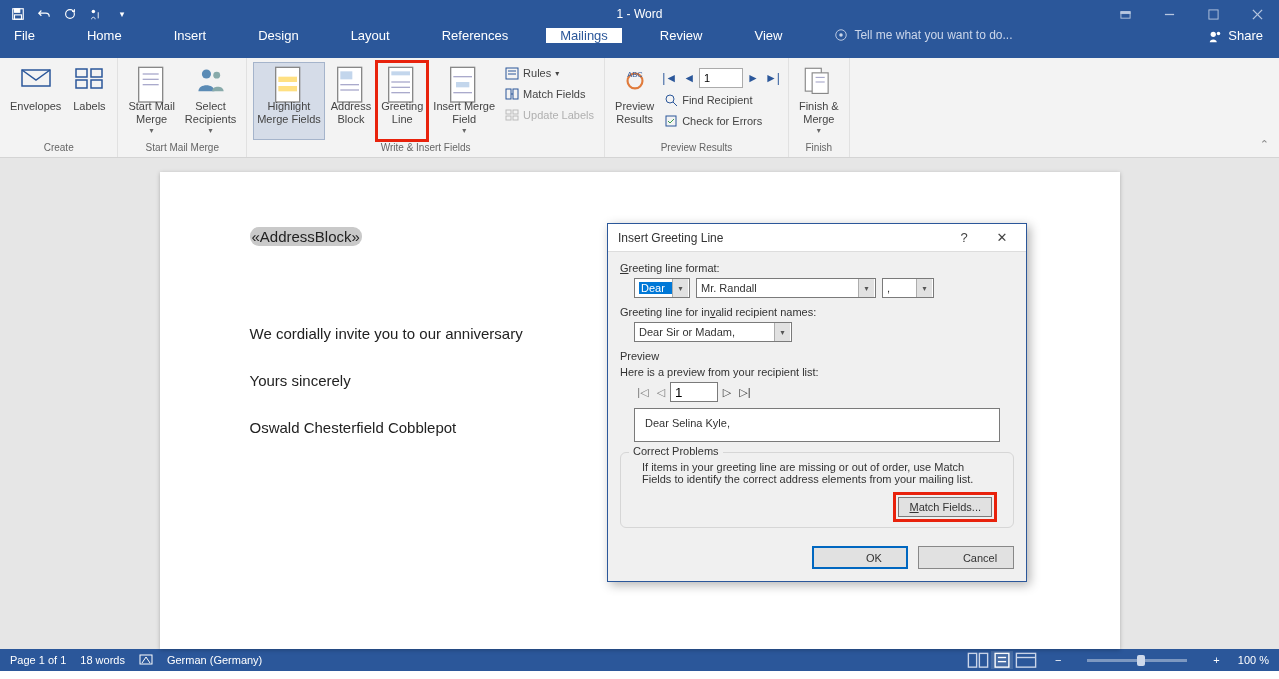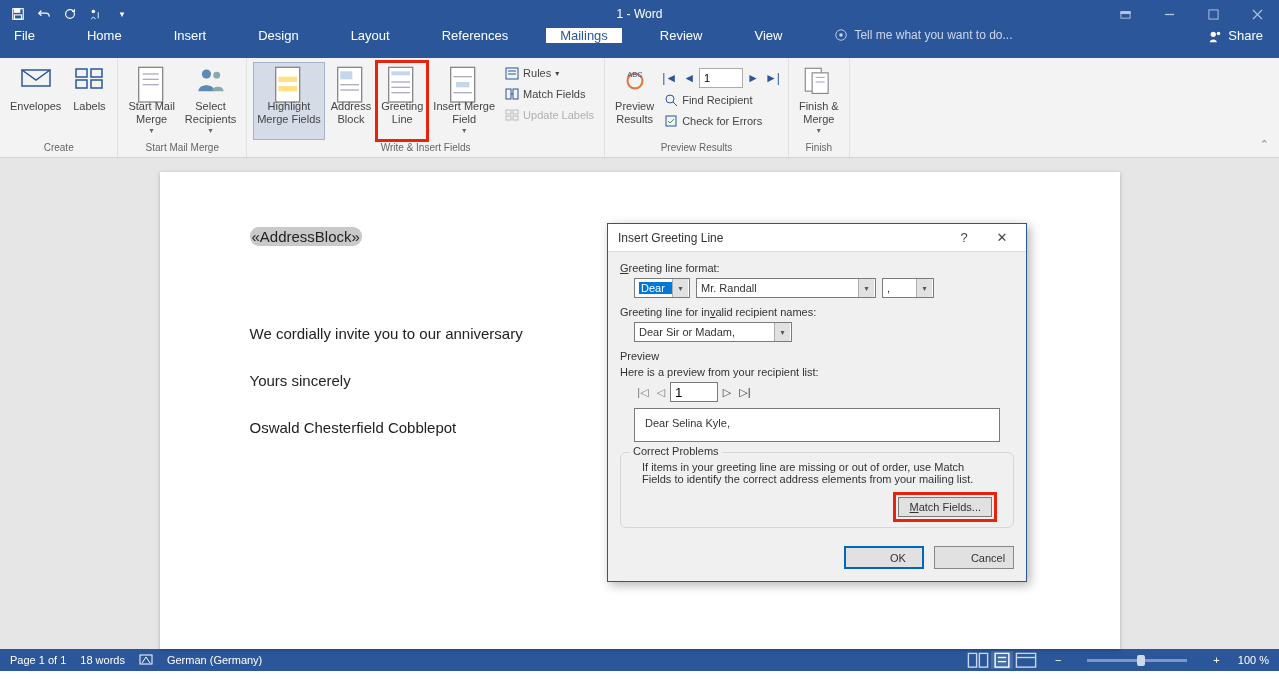--- a/index.html
+++ b/index.html
@@ -70,21 +70,21 @@
 .preview-nav-dlg { display: flex; align-items: center; gap: 0; padding-left: 14px; margin-bottom: 6px; }
 .preview-nav-dlg .navinp { width: 48px; height: 20px; border: 1px solid #7a7a7a; padding: 0 4px; background: #fff; }
 .preview-nav-dlg .navb { width: 18px; height: 20px; display: flex; align-items: center; justify-content: center; color: #777; }
 .preview-nav-dlg .navb.act { color: #333; }
 .preview-box { margin: 0 14px 10px; border: 1px solid #7a7a7a; background: #fff; padding: 8px 10px; height: 34px; }
 .grp { border: 1px solid #d6d6d6; border-radius: 6px; padding: 8px 21px 10px; position: relative; margin-top: 6px; }
 .grp-lbl { position: absolute; top: -8px; left: 8px; background: #f0f0f0; padding: 0 4px; font-size: 11px; }
 .match-btn-box { text-align: right; margin-top: 12px; }
 .match-btn { display: inline-block; padding: 3px 10px; border: 1px solid #7a7a7a; background: #e1e1e1; outline: 3px solid #e8220c; outline-offset: 2px; }
 .dlg-buttons { display: flex; justify-content: flex-end; gap: 10px; padding: 8px 12px 12px; }
-.dlg-btn { width: 80px; height: 23px; border: 1px solid #888; background: #e1e1e1; display: flex; align-items: center; justify-content: center; cursor: pointer; padding-left: 28px; }
+.dlg-btn { width: 96px; height: 23px; border: 1px solid #888; background: #e1e1e1; display: flex; align-items: center; justify-content: center; cursor: pointer; padding-left: 28px; }
 .dlg-btn.default { border: 1px solid #0067c0; box-shadow: 0 0 0 1px #0067c0 inset; }
 
 
 .statusbar { height: 22px; background: #2b579a; color: #fff; display: flex; align-items: center; font-size: 11px; padding: 0 10px; gap: 14px; }
 .statusbar .sp { margin-left: auto; }
 .zoom-slider { width: 100px; height: 3px; background: #7d98c1; position: relative; margin: 0 8px; }
 .zoom-slider::before { content: ''; position: absolute; left: 50%; top: -4px; width: 8px; height: 11px; background: #cdd8ea; border-radius: 2px; }
 .view-icons { display: flex; gap: 2px; }
 .vicon { width: 22px; height: 18px; display: flex; align-items: center; justify-content: center; color: #cbd6ea; }
 .vicon.act { background: #466ca4; color: #fff; }

